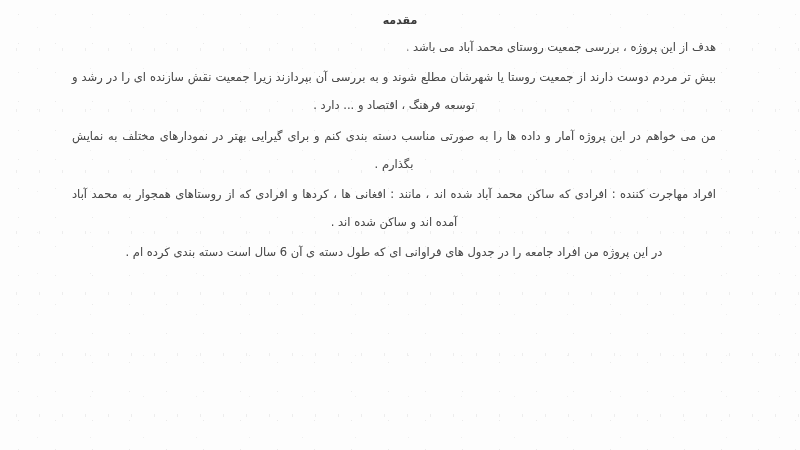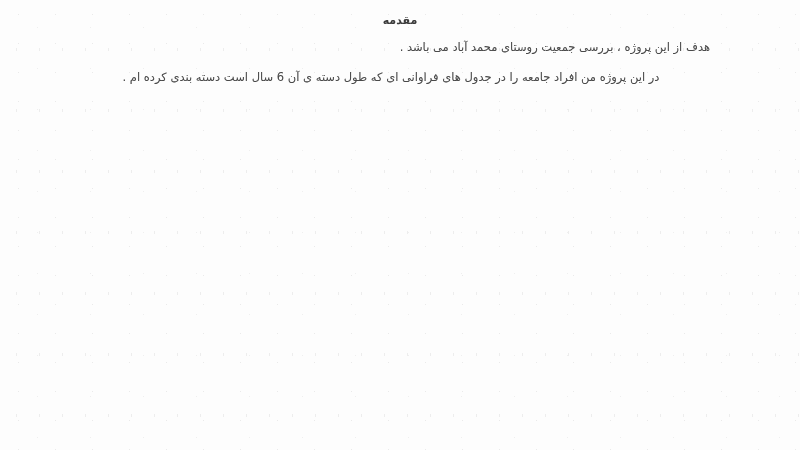--- a/index.html
+++ b/index.html
@@ -46,21 +46,21 @@
   .body-text {
     direction: rtl;
     text-align: justify;
     text-align-last: center;
     color: #4a4a4a;
     font-size: 11.5px;
     line-height: 2.45;
     padding: 0 12px;
   }
   .para {
-    margin: 0 18px 2px 0;
+    margin: 0 12px 2px 0;
     direction: rtl;
     text-align: justify;
     text-align-last: center;
   }
   .para.last-right {
     text-align-last: right;
   }
   
   .body-text, .doc-title {
     -webkit-font-smoothing: antialiased;
@@ -70,15 +70,18 @@
 </head>
 <body>
 
 <div class="page">
   <div class="noise"></div>
 
   <div class="doc-title">مقدمه</div>
 
   <div class="body-text">
     <p class="para last-right">هدف از این پروژه ، بررسی جمعیت روستای محمد آباد می باشد .</p>
+    <p class="para">بیش تر مردم دوست دارند از جمعیت روستا یا شهرشان مطلع شوند و به بررسی آن بپردازند زیرا جمعیت نقش سازنده ای را در رشد و توسعه فرهنگ ، اقتصاد و ... دارد .</p>
+    <p class="para">من می خواهم در این پروژه آمار و داده ها را به صورتی مناسب دسته بندی کنم و برای گیرایی بهتر در نمودارهای مختلف به نمایش بگذارم .</p>
+    <p class="para">افراد مهاجرت کننده : افرادی که ساکن محمد آباد شده اند ، مانند : افغانی ها ، کردها و افرادی که از روستاهای همجوار به محمد آباد آمده اند و ساکن شده اند .</p>
     <p class="para">در این پروژه من افراد جامعه را در جدول های فراوانی ای که طول دسته ی آن 6 سال است دسته بندی کرده ام .</p>
   </div>
 </div>
 
 </body></html>

